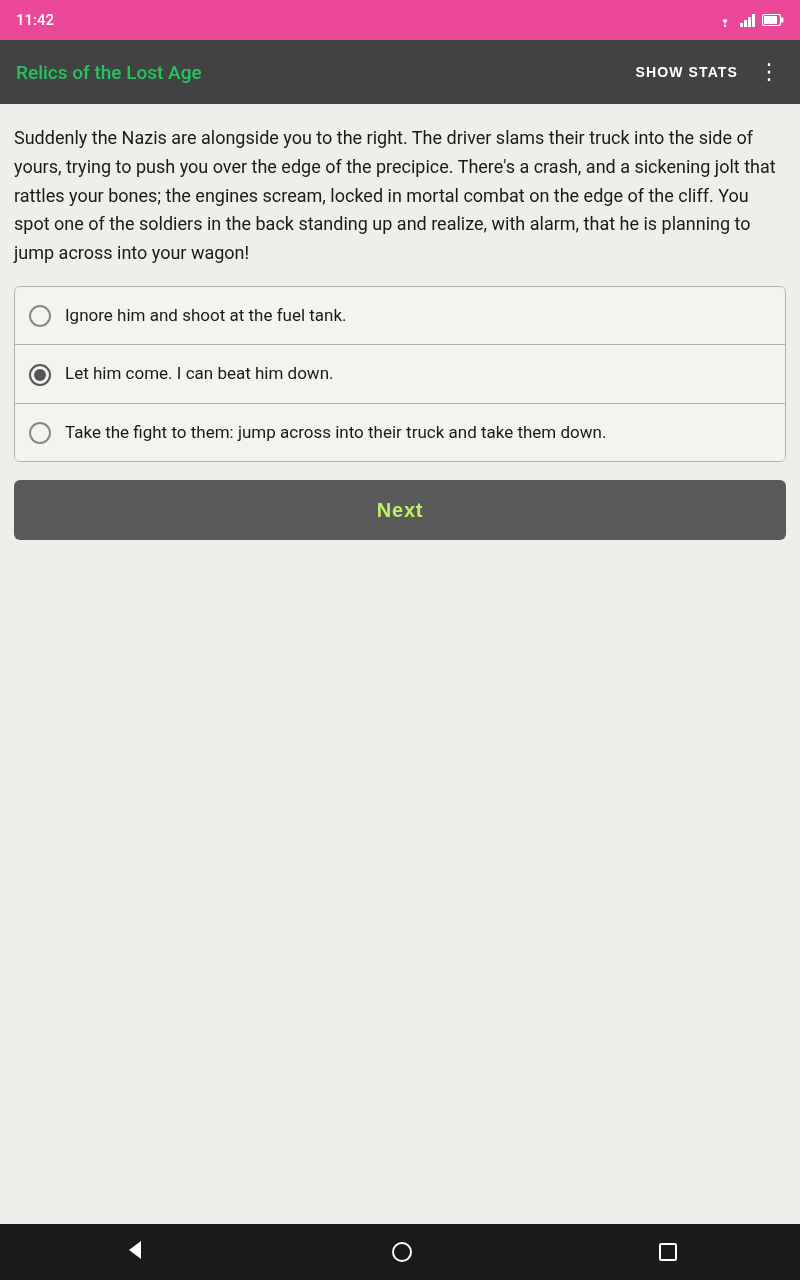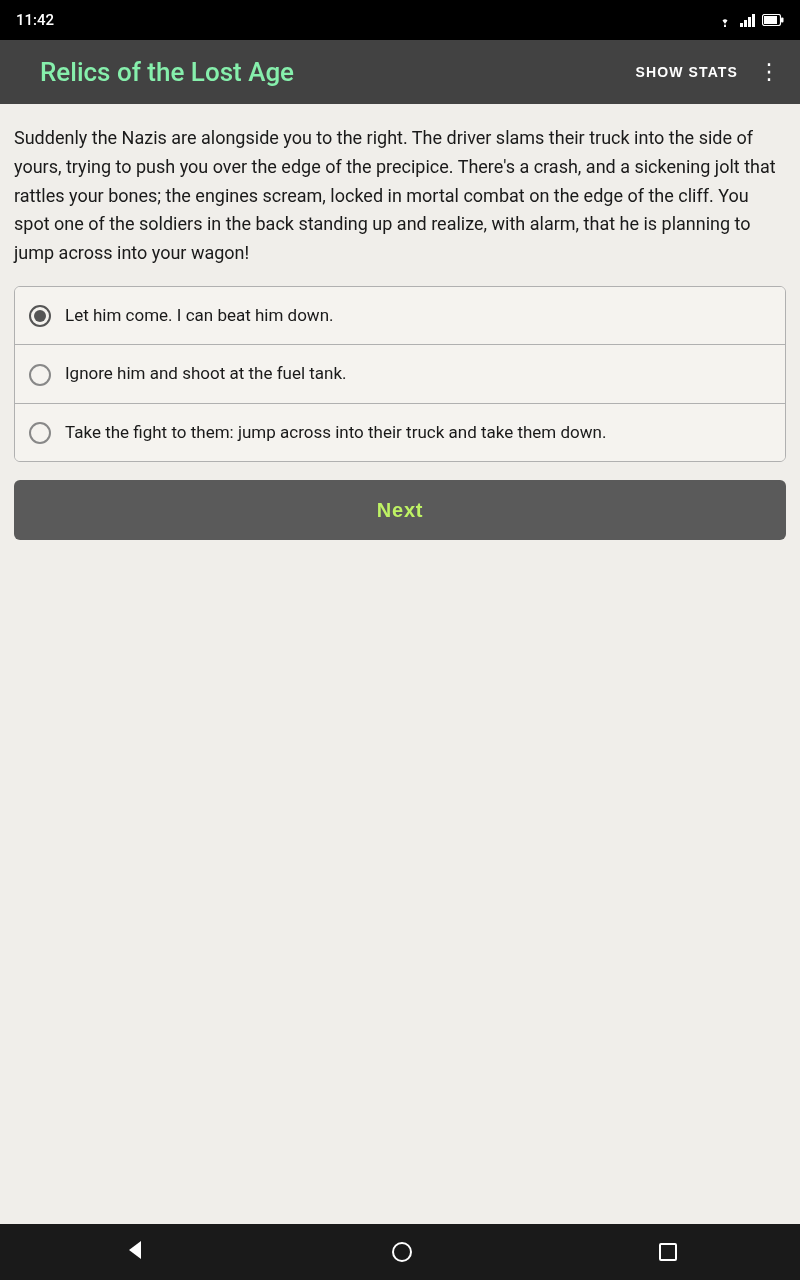--- a/index.html
+++ b/index.html
@@ -13,21 +13,21 @@
       width: 800px;
       min-height: 1280px;
       background-color: #f0eeea;
       font-family: 'Roboto', Arial, sans-serif;
       display: flex;
       flex-direction: column;
     }
 
     
     .status-bar {
-      background-color: #000000;
+      background-color: #ec4899;
       color: #ffffff;
       height: 40px;
       display: flex;
       align-items: center;
       justify-content: space-between;
       padding: 0 16px;
       flex-shrink: 0;
     }
 
     .status-bar-left {
@@ -47,24 +47,23 @@
       color: #ffffff;
       height: 64px;
       display: flex;
       align-items: center;
       justify-content: space-between;
       padding: 0 16px;
       flex-shrink: 0;
     }
 
     .app-bar-title {
-      font-size: 26px;
+      font-size: 19px;
       font-weight: 500;
-      color: #86efac;
-      margin-left: 24px;
+      color: #22c55e;
     }
 
     .app-bar-actions {
       display: flex;
       gap: 12px;
     }
 
     .show-stats-btn {
       background: none;
       border: none;
@@ -230,31 +229,31 @@
   </div>
 </div>
 
 <div class="content">
 
   <p class="story-text">Suddenly the Nazis are alongside you to the right. The driver slams their truck into the side of yours, trying to push you over the edge of the precipice. There's a crash, and a sickening jolt that rattles your bones; the engines scream, locked in mortal combat on the edge of the cliff. You spot one of the soldiers in the back standing up and realize, with alarm, that he is planning to jump across into your wagon!</p>
 
   <div class="choices-container">
 
     <div class="choice-item">
+      <div class="radio-outer"></div>
+      <span class="choice-label">Ignore him and shoot at the fuel tank.</span>
+    </div>
+
+    <div class="choice-item">
       <div class="radio-outer selected">
         <div class="radio-inner"></div>
       </div>
       <span class="choice-label">Let him come. I can beat him down.</span>
     </div>
 
-    <div class="choice-item">
-      <div class="radio-outer"></div>
-      <span class="choice-label">Ignore him and shoot at the fuel tank.</span>
-    </div>
-
     <div class="choice-item multi-line">
       <div class="radio-outer"></div>
       <span class="choice-label">Take the fight to them: jump across into their truck and take them down.</span>
     </div>
 
   </div>
 
   <button class="next-button">Next</button>
 
 </div>

